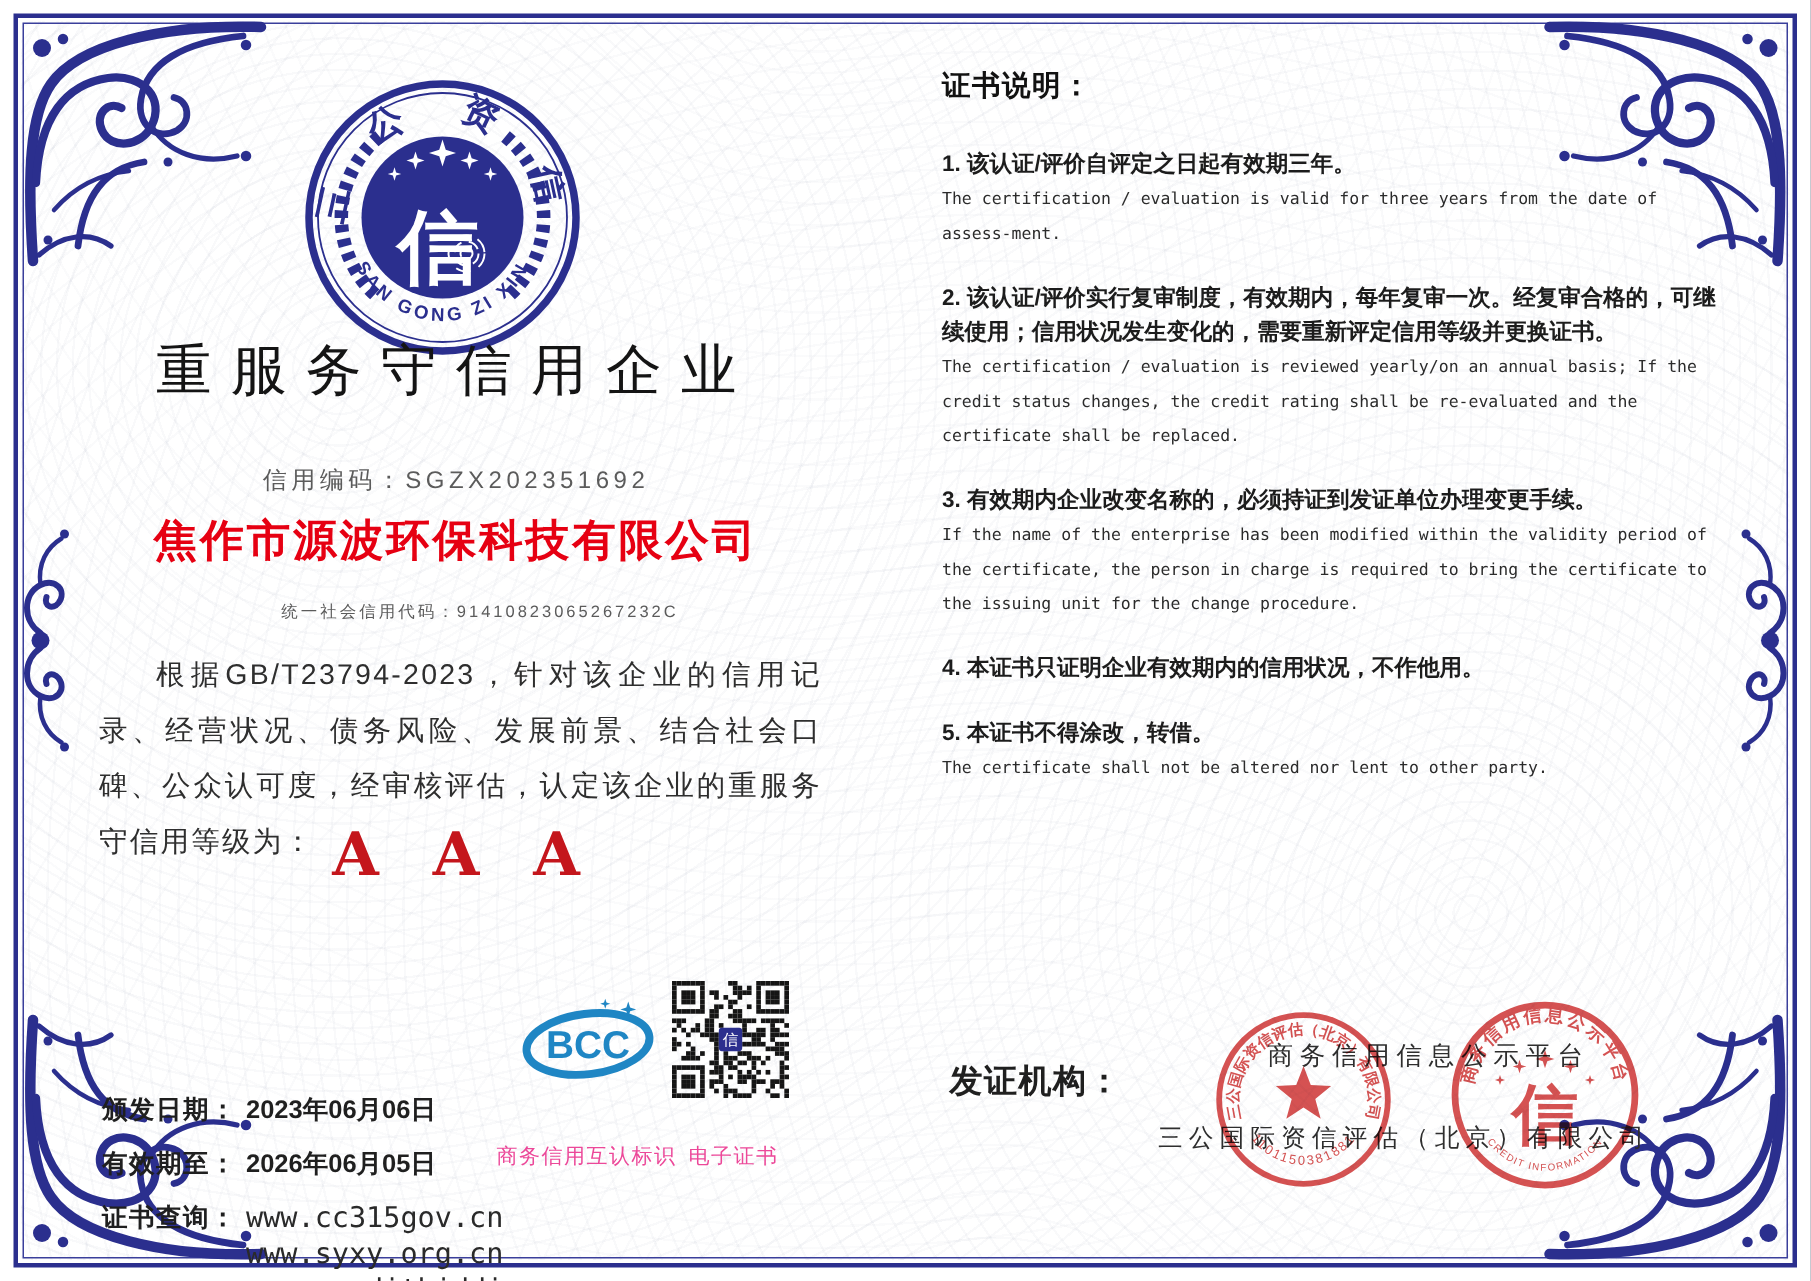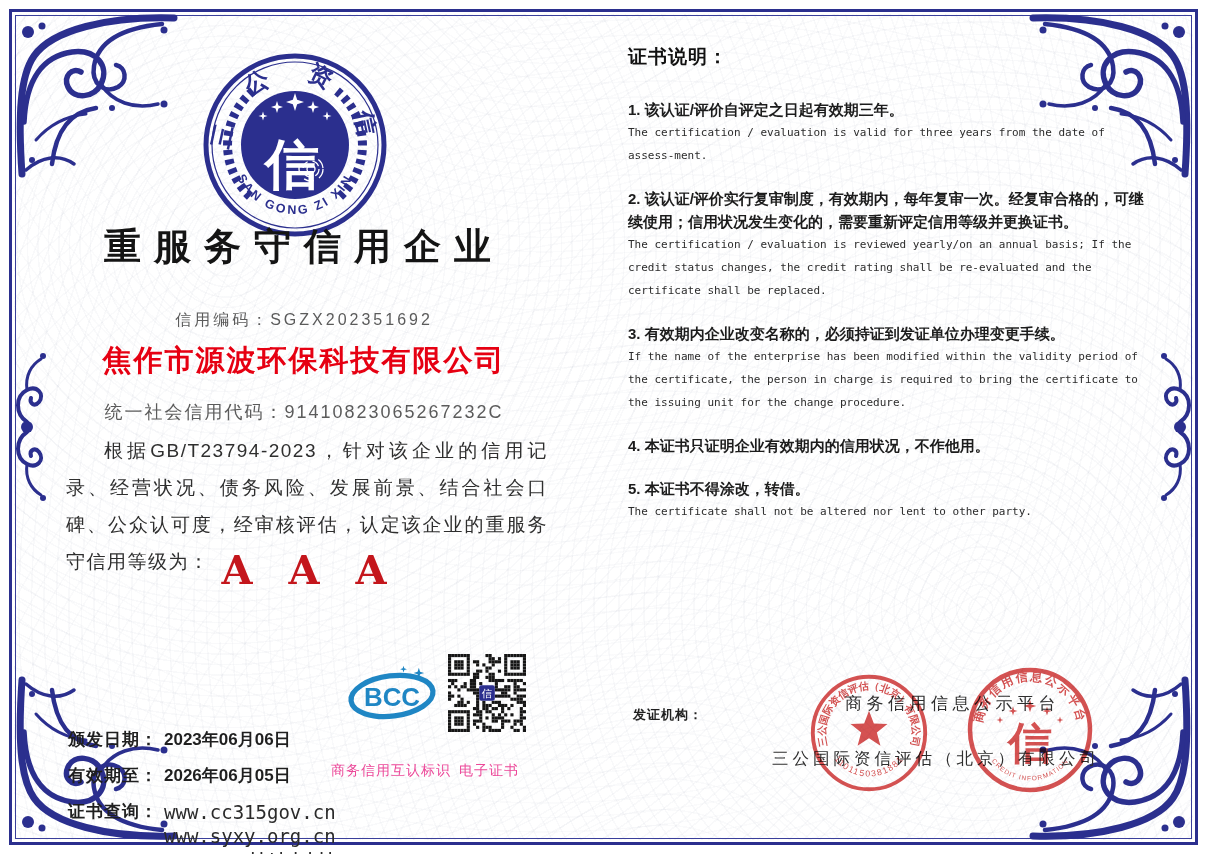--- a/index.html
+++ b/index.html
@@ -21,25 +21,25 @@
   .corner.tr{right:12px;top:12px;transform:scaleX(-1);}
   .corner.bl{left:12px;bottom:12px;transform:scaleY(-1);}
   .corner.br{right:12px;bottom:12px;transform:scale(-1,-1);}
   .edge-orn{position:absolute;width:42px;height:150px;z-index:2;}
   .edge-orn.left{left:6px;top:352px;}
   .edge-orn.right{right:6px;top:352px;transform:scaleX(-1);}
 
   .leftcol{position:absolute;left:58px;top:0;width:492px;z-index:3;text-align:center;}
   .emblem{position:absolute;left:200px;top:50px;width:190px;height:190px;}
   .cert-title{position:absolute;left:0;top:222px;width:492px;text-align:center;
-    font-family:"Liberation Serif",serif;font-weight:700;font-size:37px;color:#141414;
+    font-family:"Liberation Serif",serif;font-weight:400;font-size:37px;color:#141414;
     letter-spacing:13px;white-space:nowrap;}
   .credit-code{position:absolute;left:0;top:310px;width:492px;font-size:16px;color:#5b5b5b;letter-spacing:3px;}
   .company{position:absolute;left:0;top:341px;width:492px;font-size:29px;font-weight:700;color:#e60012;letter-spacing:2px;}
-  .uscc{position:absolute;left:0;top:400px;width:492px;font-size:18px;color:#5b5b5b;letter-spacing:2px;}
+  .uscc{position:absolute;left:16px;top:400px;width:492px;font-size:11px;color:#5b5b5b;letter-spacing:2px;}
   .body-par{position:absolute;left:8px;top:432px;width:482px;text-align:justify;
     font-size:19px;line-height:37px;color:#2e2e2e;letter-spacing:1.5px;text-indent:2em;}
   .grade{position:absolute;left:0;top:546px;width:492px;text-align:center;
     font-family:"DejaVu Serif",serif;font-weight:700;font-size:40px;color:#c4161c;
     letter-spacing:36px;text-indent:36px;}
   .meta{position:absolute;left:68px;top:684px;z-index:3;margin-top:44px;}
   .meta-row{display:flex;margin-bottom:13px;}
   .meta-label{font-size:17px;font-weight:700;color:#1f1f1f;letter-spacing:1px;white-space:nowrap;}
   .meta-value{font-size:17px;font-weight:700;color:#1f1f1f;margin-left:6px;white-space:nowrap;}
   .url-list{margin-left:6px;}
@@ -48,21 +48,21 @@
   .qr-box{position:absolute;left:448px;top:654px;width:78px;height:78px;z-index:3;}
   .stamp-label{position:absolute;top:762px;font-size:14px;color:#ec4899;letter-spacing:1px;z-index:3;text-align:center;}
   .stamp-label.bcc{left:330px;width:122px;}
   .stamp-label.qr{left:447px;width:84px;}
 
   .notes{position:absolute;left:628px;top:44px;width:524px;z-index:3;}
   .notes-title{font-size:19px;font-weight:700;color:#111;margin-bottom:28px;letter-spacing:1px;}
   .note-zh{font-size:15px;font-weight:700;color:#1c1c1c;line-height:23px;margin-top:20px;}
   .note-en{font-family:"DejaVu Sans Mono",monospace;font-size:11px;color:#2b2b2b;line-height:23px;}
 
-  .issuer-label{position:absolute;left:633px;top:706px;font-size:13px;font-weight:700;color:#1f1f1f;z-index:3;letter-spacing:1px;}
+  .issuer-label{position:absolute;left:633px;top:706px;font-size:22px;font-weight:700;color:#1f1f1f;z-index:3;letter-spacing:1px;}
   .issuer-line1{position:absolute;left:845px;top:692px;font-size:17px;color:#2e2e2e;letter-spacing:4.5px;z-index:3;white-space:nowrap;}
   .issuer-line2{position:absolute;left:772px;top:748px;font-size:16.5px;color:#2e2e2e;letter-spacing:4px;z-index:3;white-space:nowrap;}
   .seal{position:absolute;z-index:4;opacity:.88;mix-blend-mode:multiply;}
   .seal.left{left:806px;top:670px;width:126px;height:126px;}
   .seal.right{left:964px;top:664px;width:132px;height:132px;}
 </style>
 </head>
 <body>
 
 <svg width="0" height="0" style="position:absolute">

